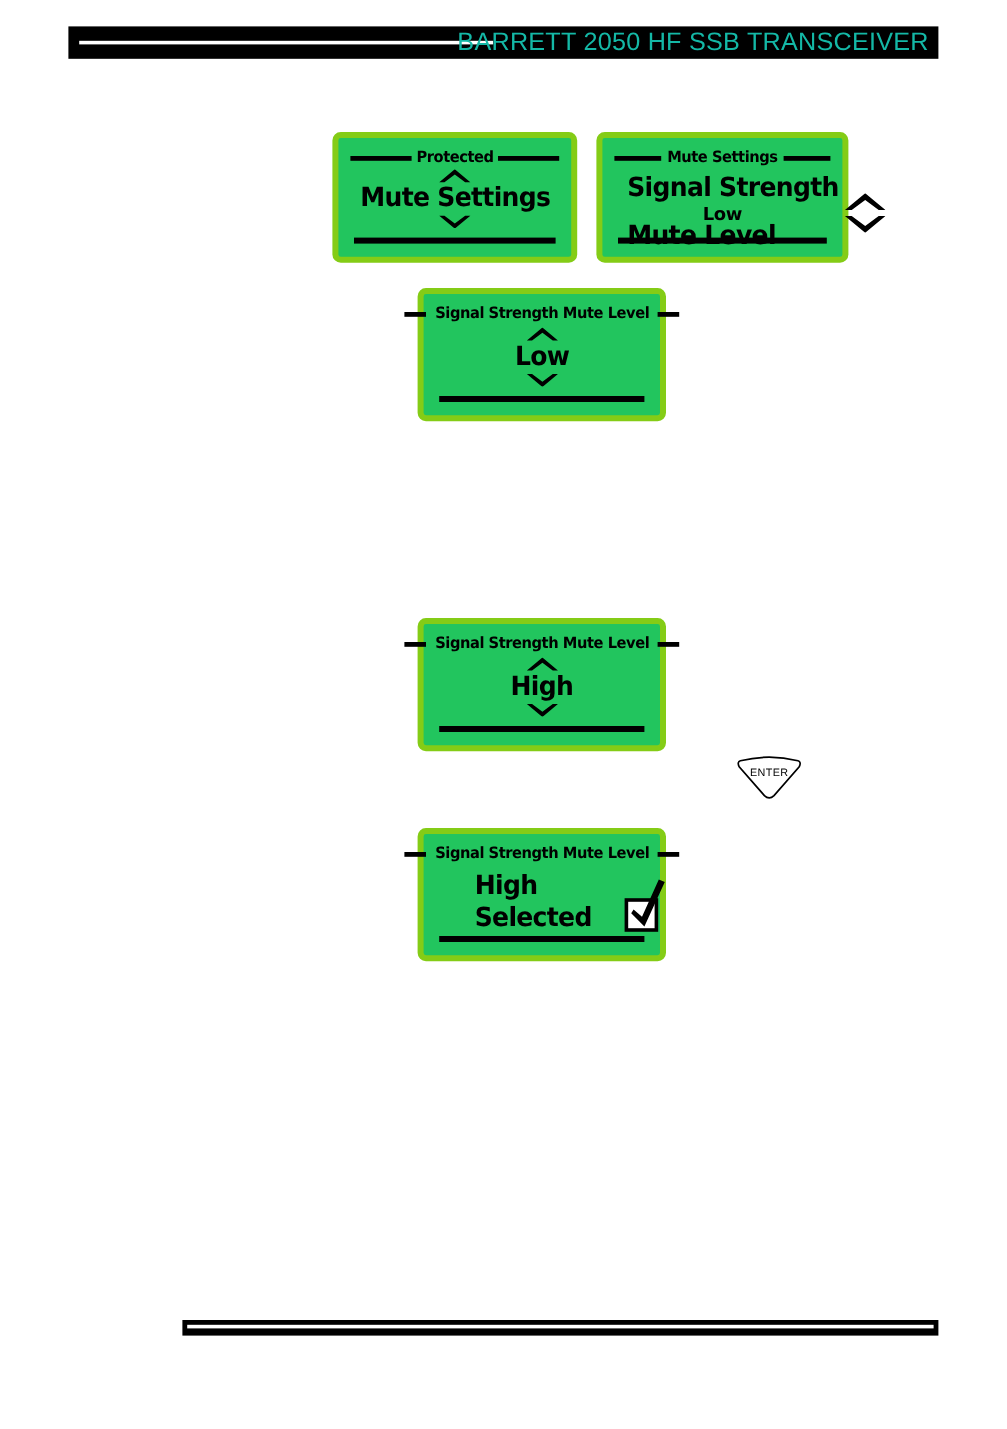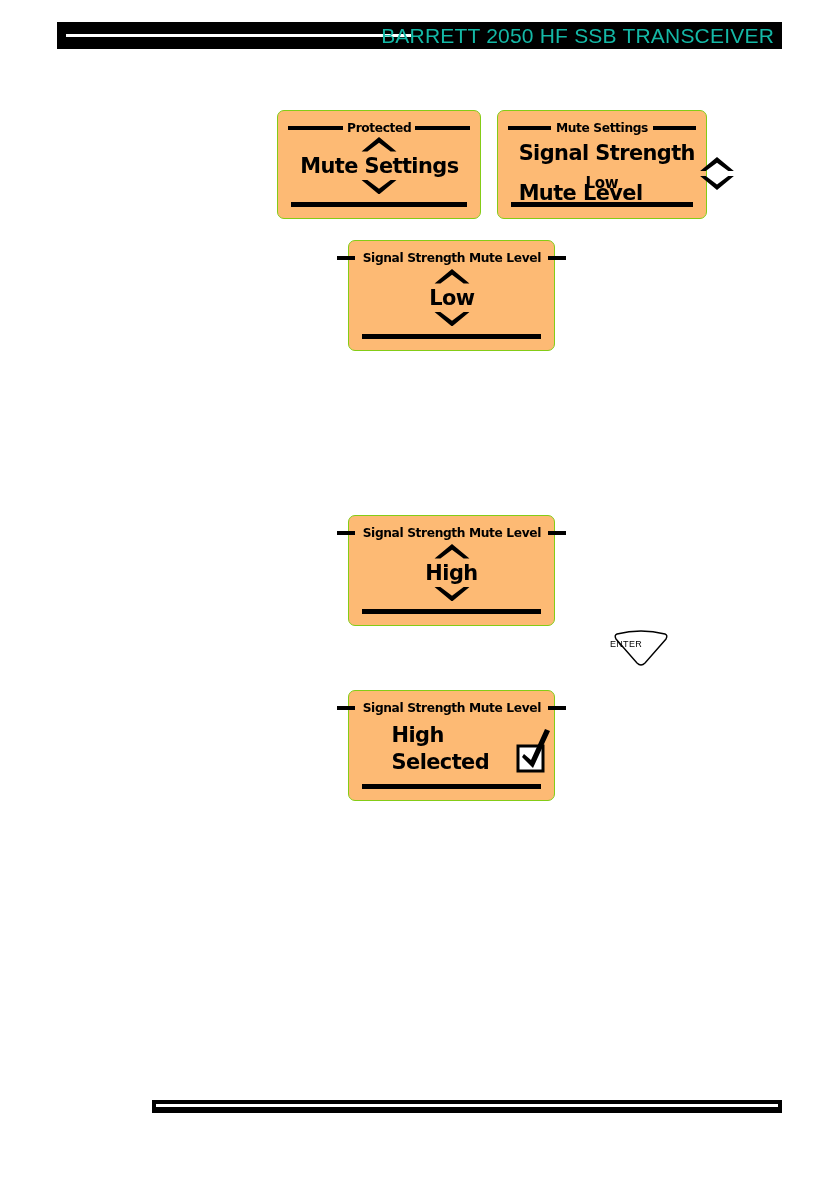--- a/index.html
+++ b/index.html
@@ -61,22 +61,22 @@
     left: 4px;
     top: 4px;
     right: 4px;
     height: 3px;
     background: #ffffff;
   }
 
   
   .lcd {
     position: absolute;
-    background: #fdba74;
-    border: 1px solid #84cc16;
+    background: #22c55e;
+    border: 5px solid #84cc16;
     border-radius: 7px;
     box-sizing: border-box;
   }
   .lcd-title-row {
     position: absolute;
     left: 10px;
     right: 10px;
     top: 9px;
     height: 16px;
     display: flex;
@@ -209,21 +209,21 @@
     left: 610px;
     top: 630px;
     width: 62px;
     height: 37px;
   }
   .enter-label {
     position: absolute;
     left: 0;
     right: 0;
     top: 9px;
-    text-align: left;
+    text-align: center;
     font-family: "Liberation Sans", sans-serif;
     font-size: 9px;
     font-weight: 400;
     color: #000000;
     letter-spacing: 0.3px;
     pointer-events: none;
   }
 </style>
 </head>
 <body>

